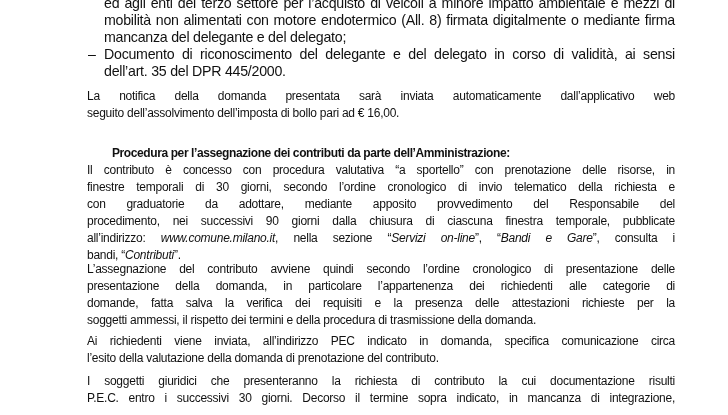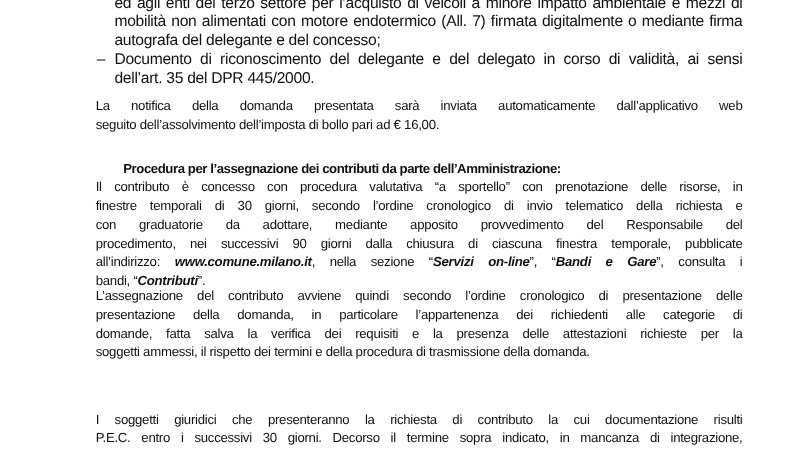--- a/index.html
+++ b/index.html
@@ -13,32 +13,32 @@
   .block {
     position: absolute; left: 87px; width: 588px;
     font-size: 12px; line-height: 17px;
     text-align: justify; letter-spacing: -0.25px;
   }
   .list-item { position: absolute; left: 87px; width: 588px; font-size: 14.2px; line-height: 17px; letter-spacing: -0.25px; }
   .list-item .dash { position: absolute; left: 1px; top: 0; }
   .list-item .txt { display: block; margin-left: 17px; text-align: justify; }
   .heading { font-weight: bold; letter-spacing: -0.4px; }
   .jl { text-align-last: justify; }
-  i { font-style: italic; font-weight: bold; }
+  i { font-style: italic; }
 </style>
 </head>
 <body>
 
 <div class="page">
 
   <div class="list-item" style="top:-5px;">
     <span class="txt">
       <span style="display:block" class="jl">ed agli enti del terzo settore per l’acquisto di veicoli a minore impatto ambientale e mezzi di</span>
-      <span style="display:block" class="jl">mobilità non alimentati con motore endotermico (All. 7) firmata digitalmente o mediante firma</span>
-      <span style="display:block">autografa del delegante e del concesso;</span>
+      <span style="display:block" class="jl">mobilità non alimentati con motore endotermico (All. 8) firmata digitalmente o mediante firma</span>
+      <span style="display:block">mancanza del delegante e del delegato;</span>
     </span>
   </div>
 
   <div class="list-item" style="top:46px;">
     <span class="dash">–</span>
     <span class="txt">
       <span style="display:block" class="jl">Documento di riconoscimento del delegante e del delegato in corso di validità, ai sensi</span>
       <span style="display:block">dell’art. 35 del DPR 445/2000.</span>
     </span>
   </div>
@@ -59,19 +59,23 @@
     <span style="display:block"><span>bandi, “</span><i>Contributi</i><span>”.</span></span>
   </div>
 
   <div class="block" style="top:261px;">
     <span style="display:block" class="jl">L’assegnazione del contributo avviene quindi secondo l’ordine cronologico di presentazione delle</span>
     <span style="display:block" class="jl">presentazione della domanda, in particolare l’appartenenza dei richiedenti alle categorie di</span>
     <span style="display:block" class="jl">domande, fatta salva la verifica dei requisiti e la presenza delle attestazioni richieste per la</span>
     <span style="display:block">soggetti ammessi, il rispetto dei termini e della procedura di trasmissione della domanda.</span>
   </div>
 
+  <div class="block" style="top:333px;">
+    <span style="display:block" class="jl">Ai richiedenti viene inviata, all’indirizzo PEC indicato in domanda, specifica comunicazione circa</span>
+    <span style="display:block">l’esito della valutazione della domanda di prenotazione del contributo.</span>
+  </div>
 
   <div class="block" style="top:373px;">
     <span style="display:block" class="jl">I soggetti giuridici che presenteranno la richiesta di contributo la cui documentazione risulti</span>
     <span style="display:block" class="jl">P.E.C. entro i successivi 30 giorni. Decorso il termine sopra indicato, in mancanza di integrazione,</span>
   </div>
 
 </div>
 
 </body></html>

